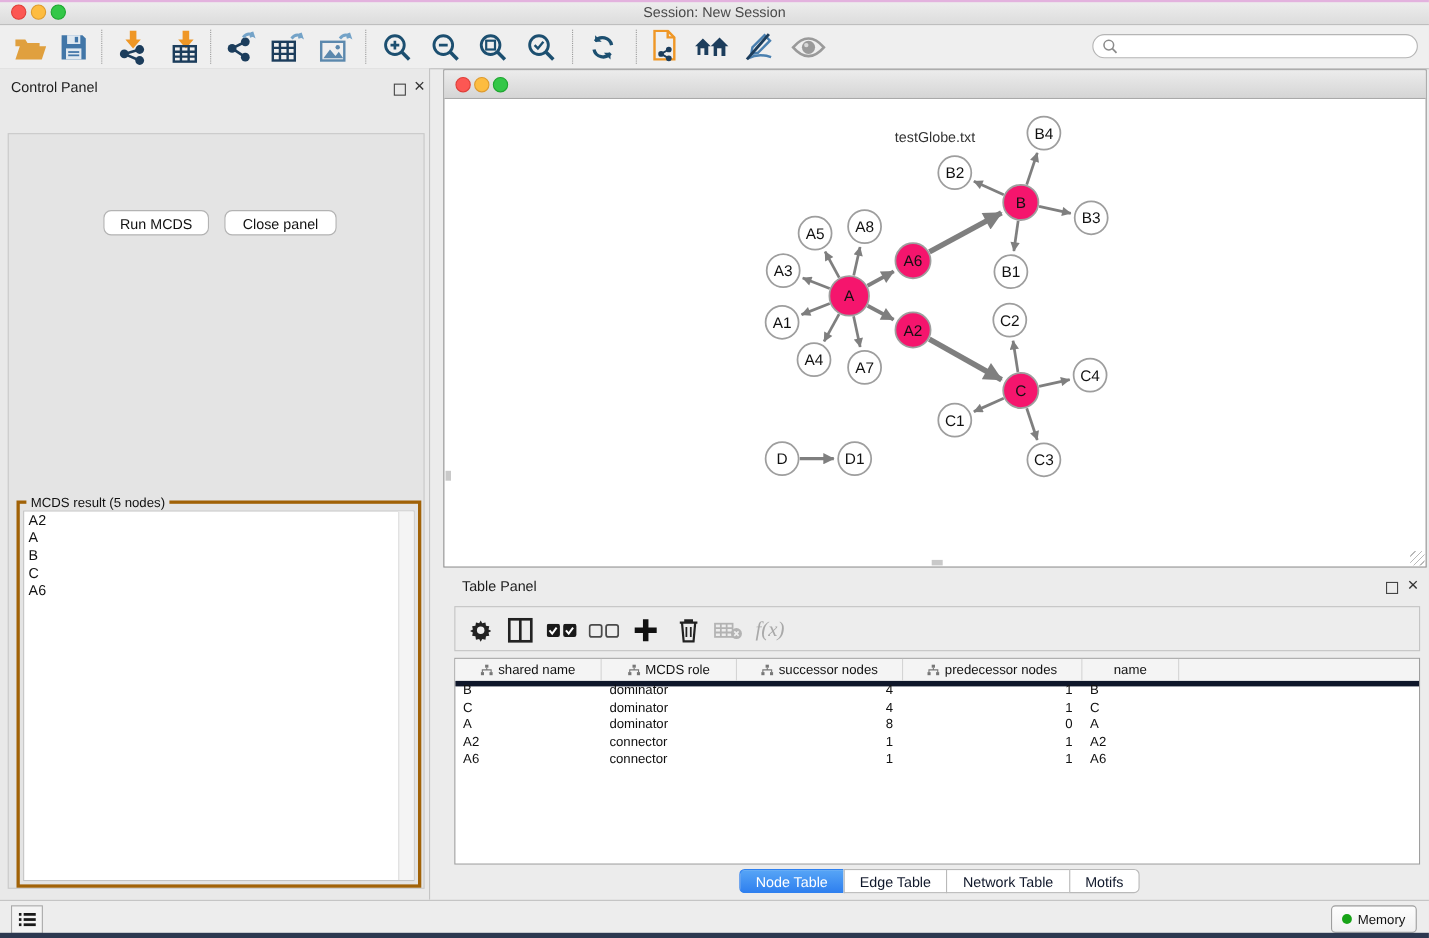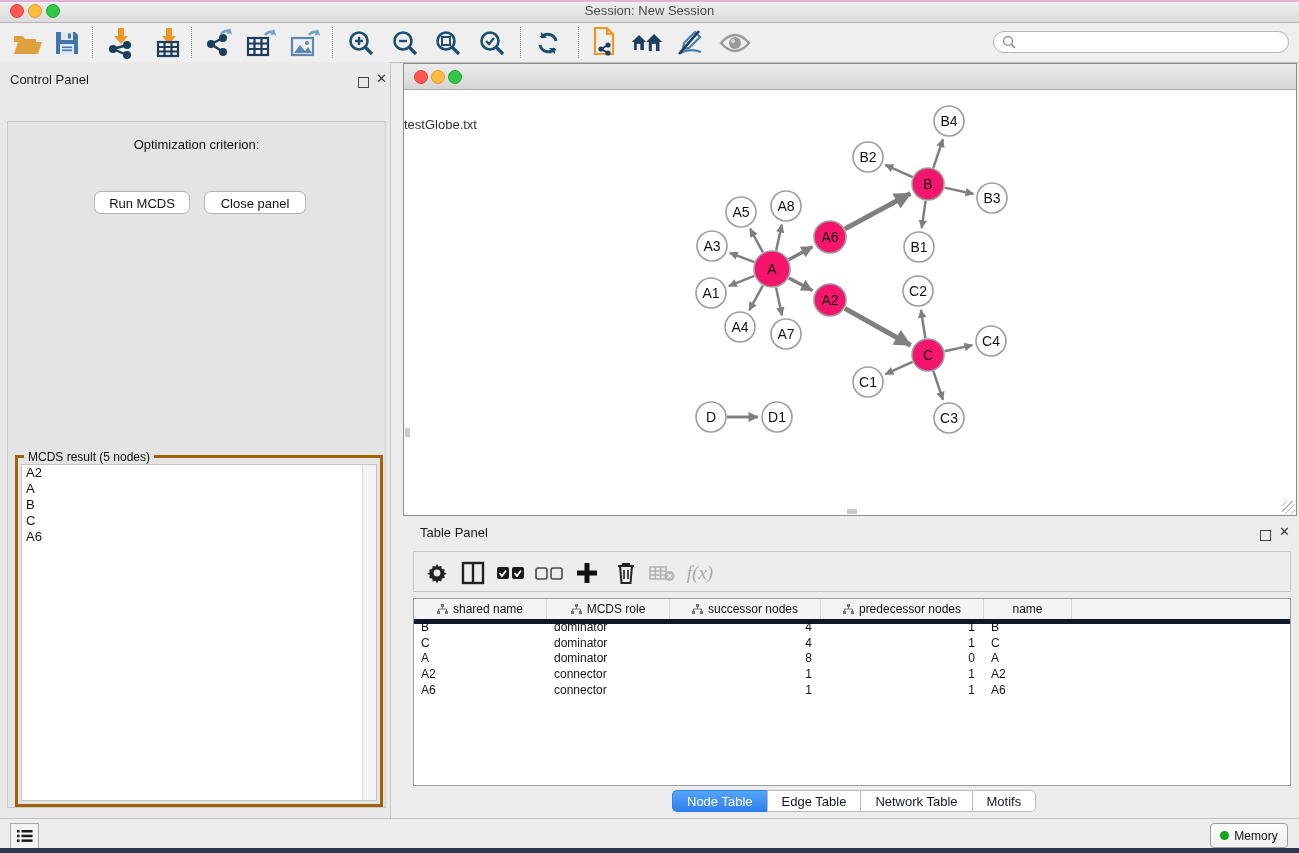--- a/index.html
+++ b/index.html
@@ -45,21 +45,21 @@
   .groupbox{position:absolute;left:7px;top:333px;width:362px;height:346px;border:3px solid #a16207;}
   .groupbox-title{position:absolute;left:6px;top:-8px;background:#e4e4e4;padding:0 4px;font-size:12px;color:#111;}
   .mcds-list{position:absolute;left:3px;top:6px;right:3px;bottom:3px;background:#fff;
      border:1px solid #c3c3c3;font-size:13px;color:#111;}
   .mcds-scroll{position:absolute;right:0;top:0;bottom:0;width:13px;background:#f4f4f4;border-left:1px solid #ddd;}
   .mcds-item{padding:0 0 0 4px;line-height:16px;}
   
   .net-win{left:403px;top:63px;width:894px;height:453px;background:#fff;border:1px solid #8e8e8e;box-sizing:border-box;}
   .net-title{position:absolute;left:0;top:0;right:0;height:25px;
      background:linear-gradient(#ececec,#d5d5d5);border-bottom:1px solid #a9a9a9;}
-  .net-title-text{width:100%;font-size:13px;color:#333;line-height:25px;margin-top:48px;}
+  .net-title-text{width:100%;text-align:center;font-size:13px;color:#333;line-height:25px;margin-top:48px;}
   .grip{position:absolute;right:1px;bottom:1px;width:13px;height:13px;
      background:repeating-linear-gradient(135deg,transparent 0 3px,#b9b9b9 3px 4px);}
   .scrollmark-v{position:absolute;left:1px;top:364px;width:5px;height:9px;background:#c9c9c9;}
   .scrollmark-h{position:absolute;left:443px;bottom:1px;width:10px;height:5px;background:#c9c9c9;}
   
   .tp-toolbar{left:413px;top:551px;width:878px;height:41px;background:#ededed;border:1px solid #c4c4c4;box-sizing:border-box;}
   .tp-ic{position:absolute;top:6px;width:30px;height:30px;display:flex;align-items:center;justify-content:center;}
   .fx{font-family:"Liberation Serif","DejaVu Serif",serif;font-style:italic;font-size:19px;color:#a9a9a9;}
   .tbl{left:413px;top:598px;width:878px;height:188px;background:#fff;border:1px solid #9e9e9e;box-sizing:border-box;}
   .tbl-head{position:absolute;left:0;top:0;right:0;height:20px;background:#f4f4f4;border-bottom:5px solid #0f172a;display:flex;}
@@ -245,21 +245,20 @@
 </div>
 
 <div class="abs" style="left:0;top:62px;width:391px;height:756px;background:#e9e9e9;border-right:1px solid #c4c4c4;box-sizing:border-box;">
   <span class="abs cp-header-text" style="left:10px;top:72px;position:fixed;"></span>
   <div class="abs" style="left:10px;top:10px;font-size:13px;color:#1c1c1c;">Control Panel</div>
   <span class="abs" style="left:358px;top:12px;"><span class="float-box"></span></span>
   <span class="abs win-btn" style="left:376px;top:9px;font-weight:bold;font-size:13px;">✕</span>
 
 
   <div class="cp-inner abs" style="top:59px;">
-    <div class="opt-label abs" style="top:15px;">Optimization criterion:</div>
     <button class="push-btn" style="left:86px;top:69px;width:96px;">Run MCDS</button>
     <button class="push-btn" style="left:196px;top:69px;width:102px;">Close panel</button>
 
     <div class="groupbox">
       <span class="groupbox-title">MCDS result (5 nodes)</span>
       <div class="mcds-list" id="mcds-list">
         <div class="mcds-scroll"></div>
       <div class="mcds-item">A2</div>
           <div class="mcds-item">A</div>
           <div class="mcds-item">B</div>

